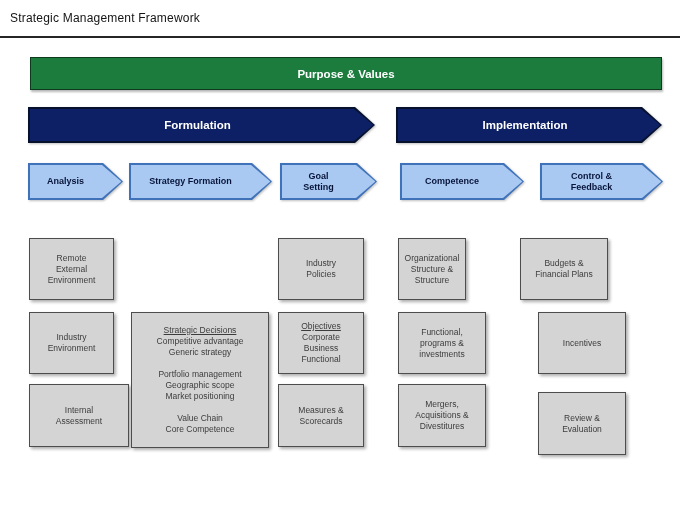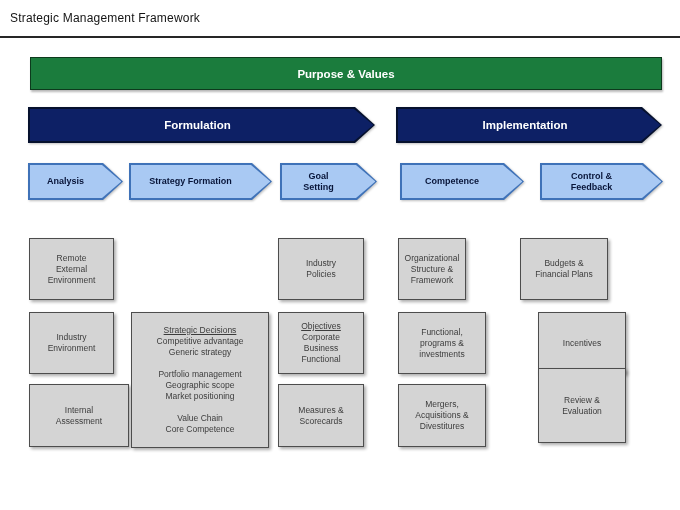--- a/index.html
+++ b/index.html
@@ -148,38 +148,38 @@
       <div>Functional</div>
     </div>
   <div class="gbox" style="left:278px;top:384px;width:86px;height:63px">
       <div>Measures &amp;</div>
       <div>Scorecards</div>
     </div>
 
   <div class="gbox" style="left:398px;top:238px;width:68px;height:62px">
       <div>Organizational</div>
       <div>Structure &amp;</div>
-      <div>Framework</div>
+      <div>Structure</div>
     </div>
   <div class="gbox" style="left:398px;top:312px;width:88px;height:62px">
       <div>Functional,</div>
       <div>programs &amp;</div>
       <div>investments</div>
     </div>
   <div class="gbox" style="left:398px;top:384px;width:88px;height:63px">
       <div>Mergers,</div>
       <div>Acquisitions &amp;</div>
       <div>Divestitures</div>
     </div>
 
   <div class="gbox" style="left:520px;top:238px;width:88px;height:62px">
       <div>Budgets &amp;</div>
       <div>Financial Plans</div>
     </div>
   <div class="gbox" style="left:538px;top:312px;width:88px;height:62px">
       <div>Incentives</div>
     </div>
-  <div class="gbox" style="left:538px;top:368px;width:88px;height:75px">
+  <div class="gbox" style="left:538px;top:392px;width:88px;height:63px">
       <div>Review &amp;</div>
       <div>Evaluation</div>
     </div>
 
 </div>
 
 </body></html>

